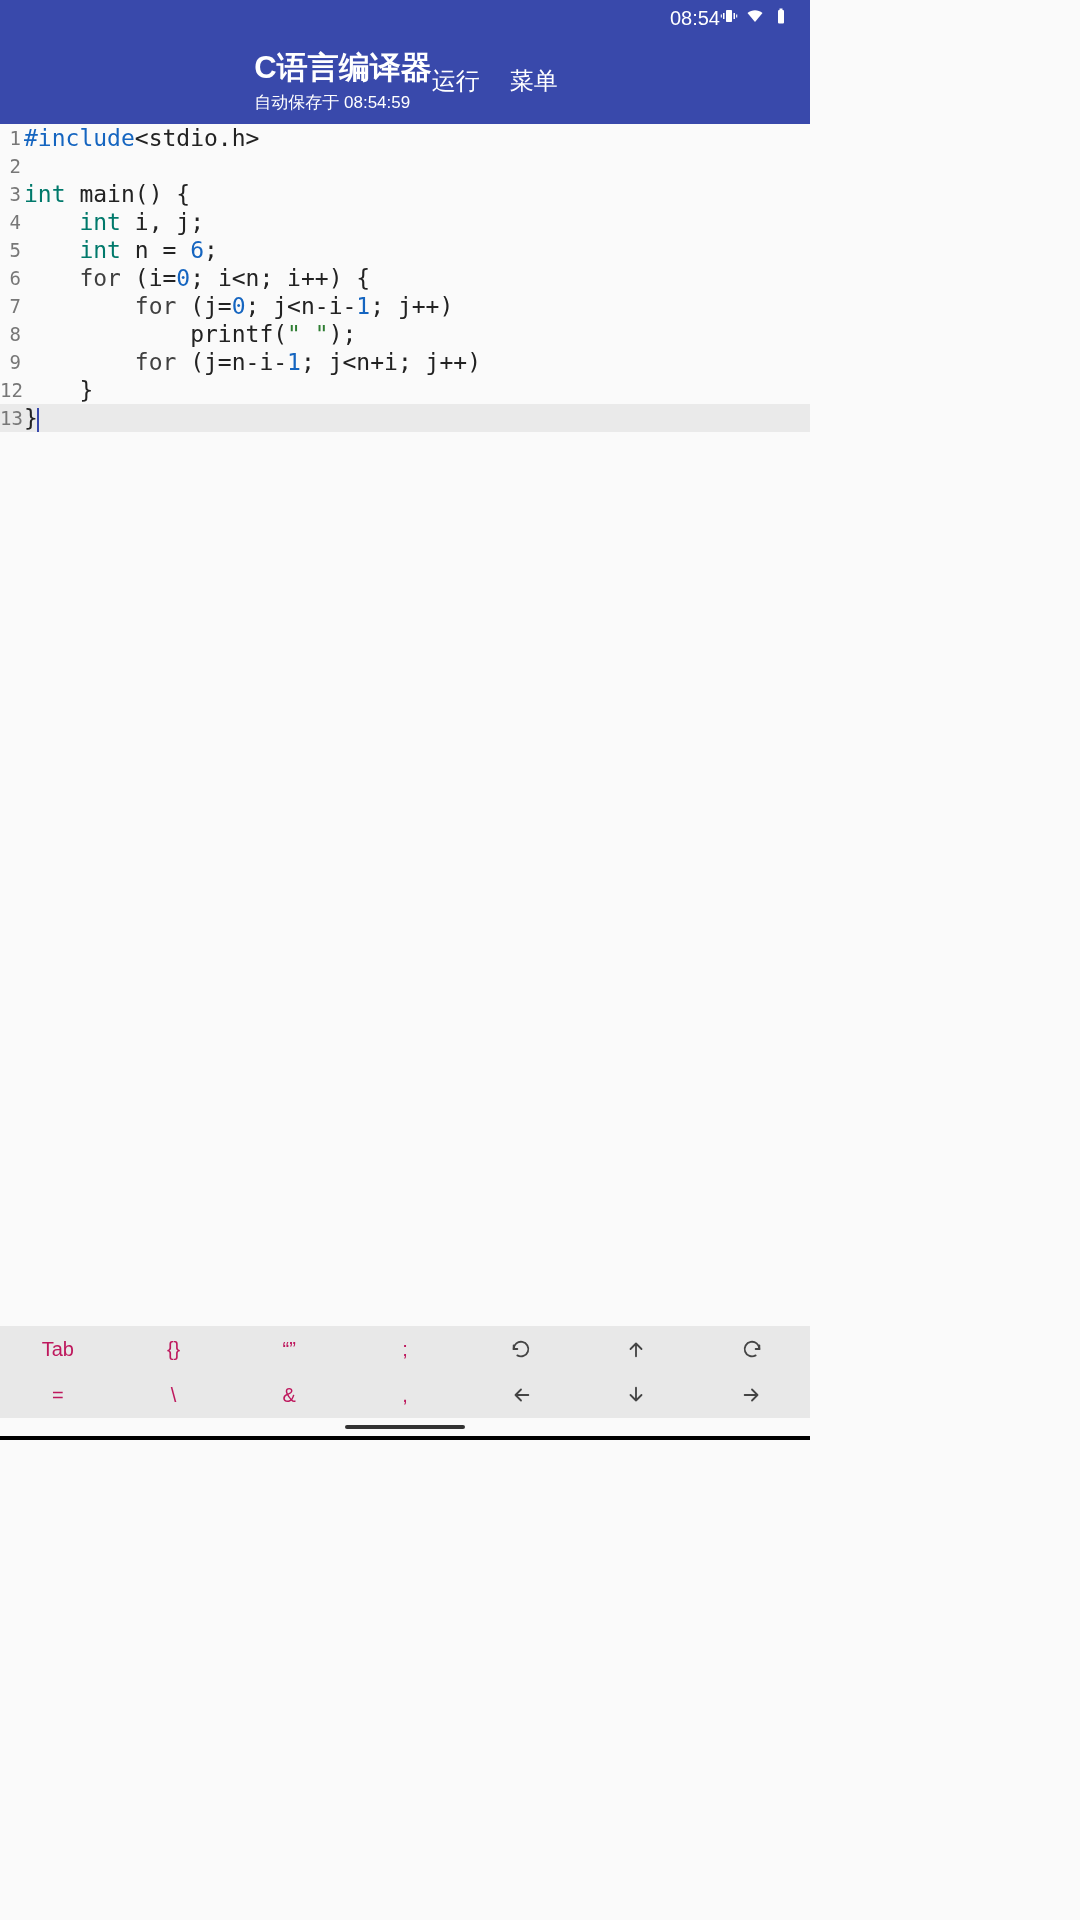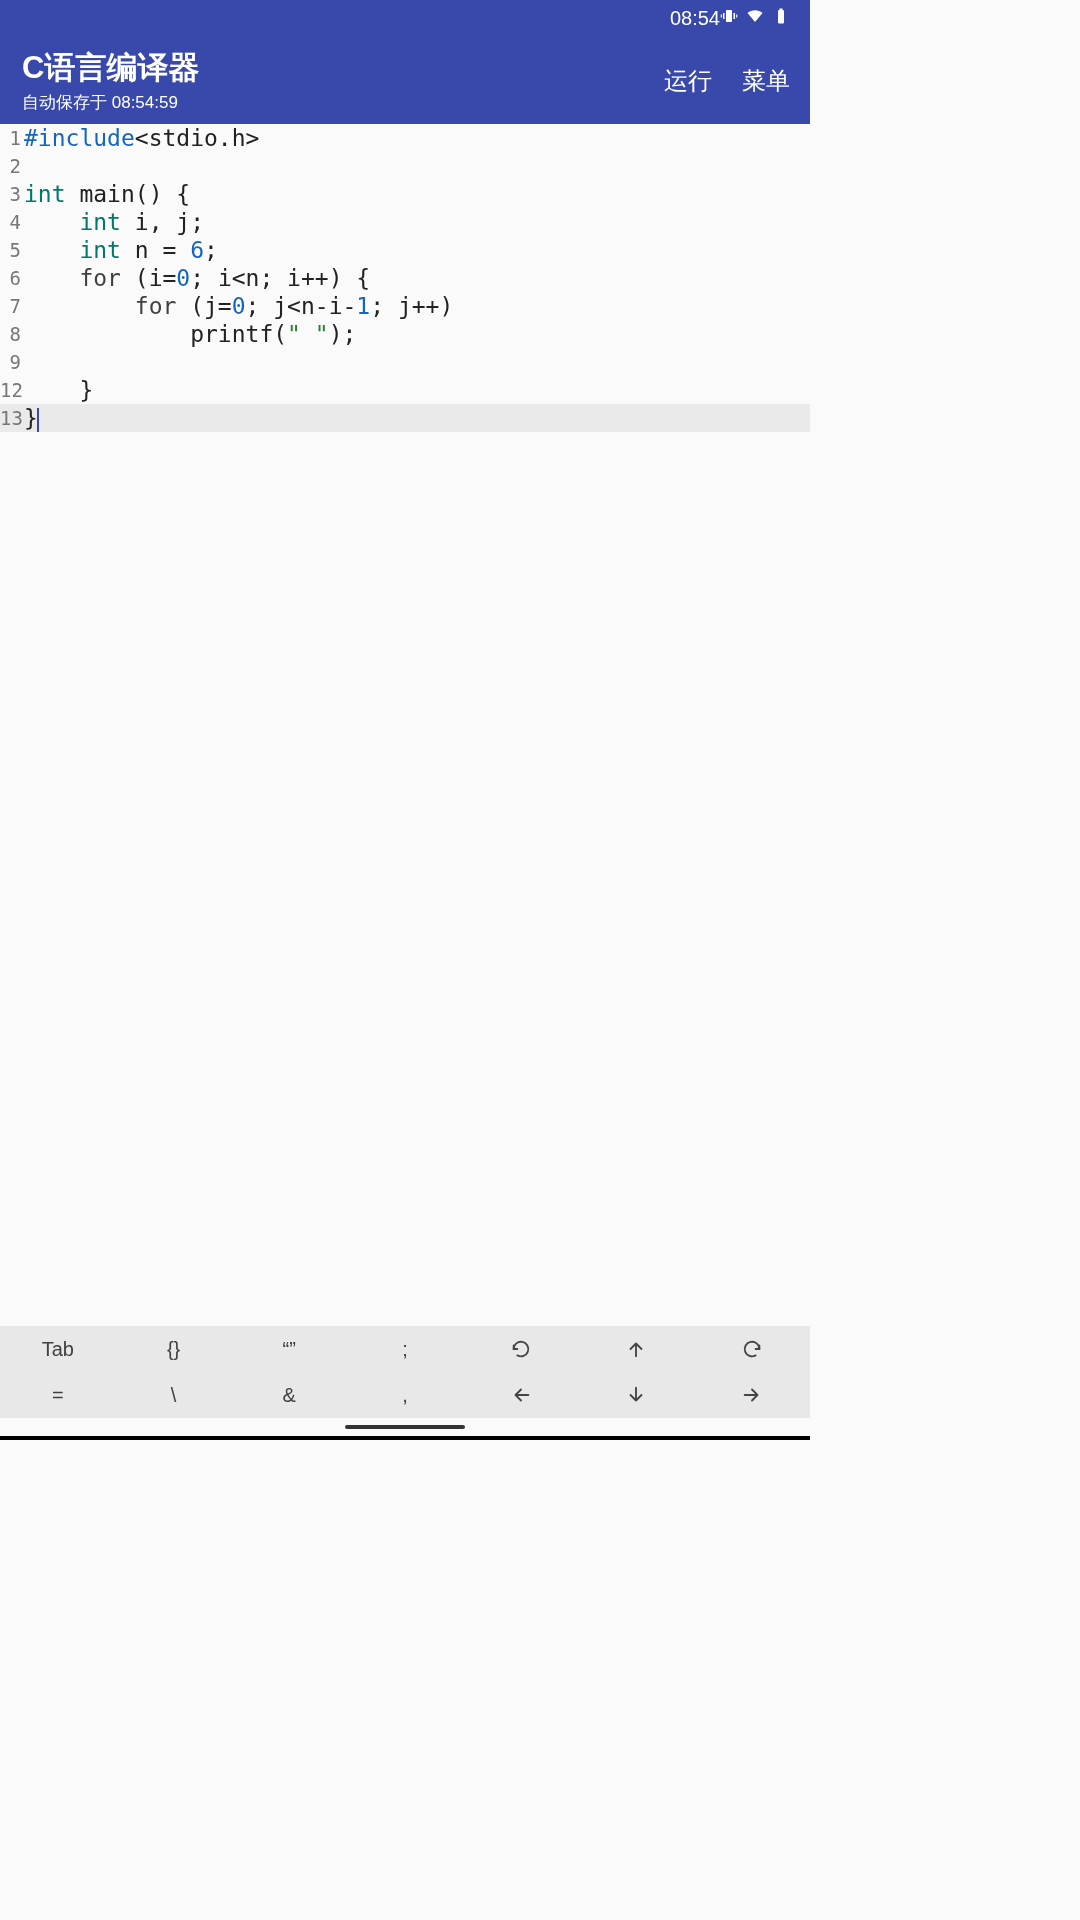--- a/index.html
+++ b/index.html
@@ -26,21 +26,21 @@
     .status-icons {
       display: flex;
       align-items: center;
       gap: 8px;
     }
     .app-bar {
       background: #3949AB;
       color: white;
       display: flex;
       align-items: center;
-      justify-content: space-between;
+      justify-content: center;
       padding: 10px 20px 10px 22px;
     }
     .app-bar-left { display: flex; flex-direction: column; gap: 2px; }
     .app-title { font-size: 31px; font-weight: 600; }
     .app-subtitle { font-size: 17px; font-weight: 400; }
     .app-bar-right { display: flex; gap: 30px; align-items: center; }
     .app-action { font-size: 24px; cursor: pointer; }
     .editor {
       flex: 1;
       background: #fafafa;
@@ -90,21 +90,21 @@
     }
     .toolbar-row {
       display: grid;
       grid-template-columns: repeat(7, 1fr);
       height: 46px;
     }
     .toolbar-key {
       display: flex;
       align-items: center;
       justify-content: center;
-      color: #404040;
+      color: #be185d;
       font-size: 20px;
       cursor: pointer;
     }
     .nav-handle {
       height: 18px;
       background: #fafafa;
       display: flex;
       align-items: center;
       justify-content: center;
     }
@@ -183,20 +183,21 @@
   <div class="code-line">
       <div class="gutter">7</div>
       <div class="code-content"><span>        </span><span class="kw-flow">for</span><span> (j=</span><span class="kw-num">0</span><span>; j&lt;n-i-</span><span class="kw-num">1</span><span>; j++)</span></div>
     </div>
   <div class="code-line">
       <div class="gutter">8</div>
       <div class="code-content"><span>            printf(</span><span class="kw-str">" "</span><span>);</span></div>
     </div>
   <div class="code-line">
       <div class="gutter">9</div>
+      <div class="code-content"><span>        </span><span class="kw-flow">for</span><span> (j=n-i-</span><span class="kw-num">1</span><span>; j&lt;n+i; j++)</span></div>
     </div>
   <div class="code-line">
       <div class="gutter">12</div>
       <div class="code-content"><span>    }</span></div>
     </div>
   <div class="code-line line-highlight">
       <div class="gutter">13</div>
       <div class="code-content"><span>}</span><span class="cursor"></span></div>
     </div>
 </div>

